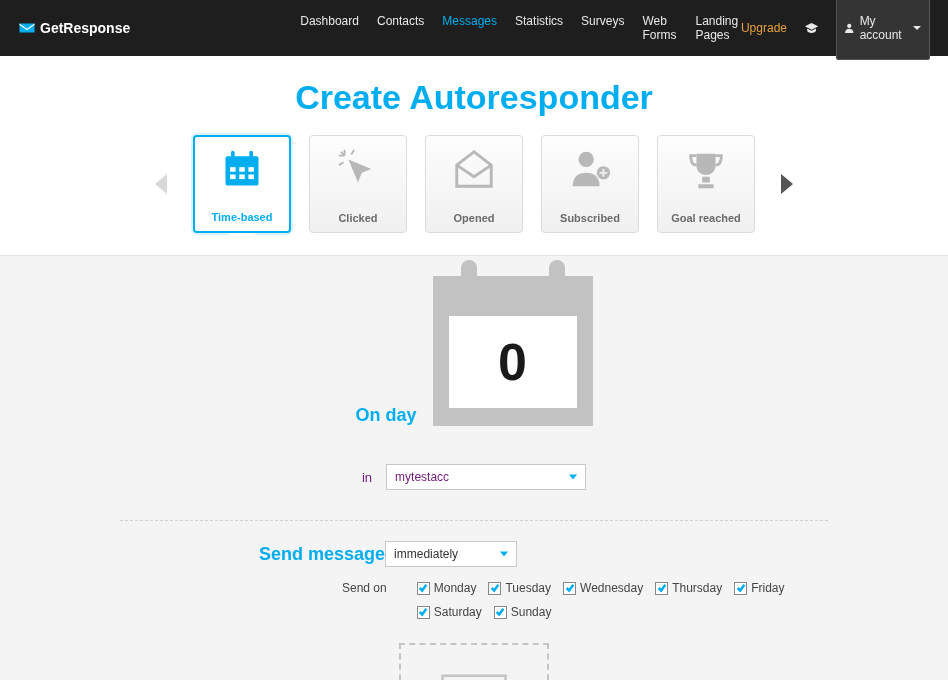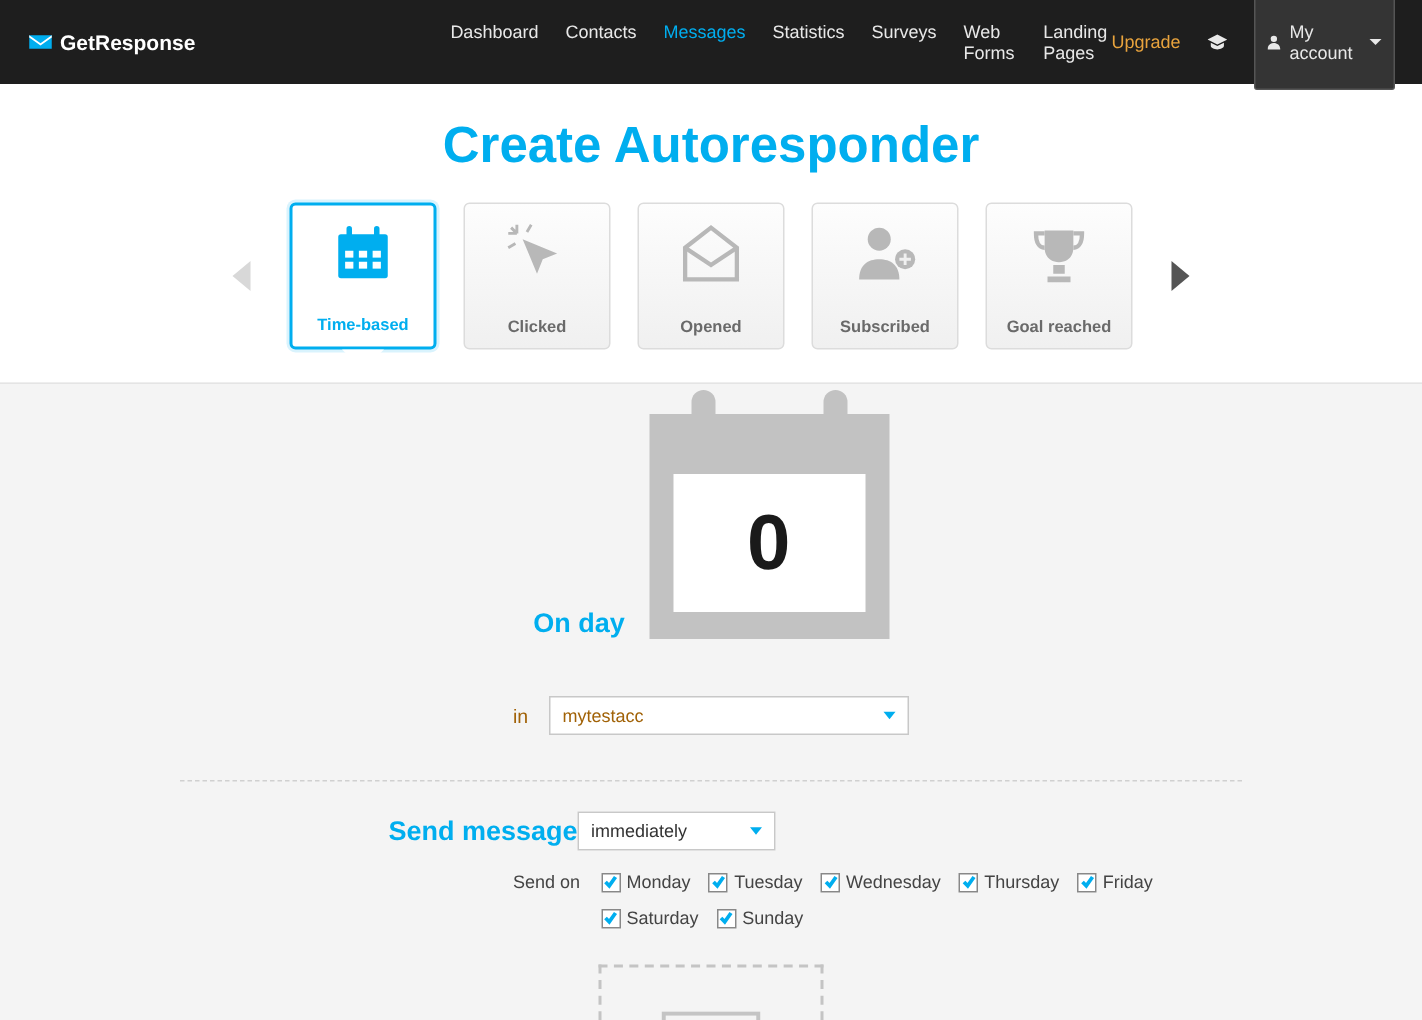--- a/index.html
+++ b/index.html
@@ -39,32 +39,32 @@
   
   .form-panel { background: #f4f4f4; border-top: 1px solid #e4e4e4; margin-top: 22px; padding: 20px 120px 0; }
   
   .row-day { display: flex; align-items: flex-end; justify-content: center; gap: 16px; }
   .lbl-blue { color: #00aeef; font-size: 18px; font-weight: bold; }
   .big-cal { background: #c2c2c2; width: 160px; height: 150px; position: relative; display: flex; align-items: flex-end; justify-content: center; padding-bottom: 18px; }
   .big-cal-ring { position: absolute; top: -16px; width: 16px; height: 26px; background: #c2c2c2; border-radius: 8px 8px 0 0; }
   .big-cal-ring.l { left: 28px; } .big-cal-ring.r { right: 28px; }
   .big-cal-inner { background: #fff; width: 128px; height: 92px; display: flex; align-items: center; justify-content: center; font-size: 52px; font-weight: bold; color: #1a1a1a; }
 
-  .row-in { display: flex; align-items: center; justify-content: center; gap: 14px; margin-top: 38px; font-size: 13px; color: #a16207; }
+  .row-in { display: flex; align-items: center; justify-content: center; gap: 14px; margin-top: 38px; font-size: 13px; color: #701a75; }
   .sel { position: relative; border: 1px solid #c8c8c8; background: #fff; height: 26px; display: flex; align-items: center; padding: 0 24px 0 8px; font-size: 12px; cursor: pointer; }
-  .sel-wide { width: 240px; }
+  .sel-wide { width: 200px; }
   .sel-narrow { width: 132px; }
   .sel .tri { position: absolute; right: 8px; top: 50%; transform: translateY(-50%); width: 0; height: 0; border-left: 4px solid transparent; border-right: 4px solid transparent; border-top: 5px solid #00aeef; }
 
   .hr-dotted { border: none; border-top: 1px dashed #d0d0d0; margin: 30px 0 20px; }
 
   .row-send { display: flex; align-items: center; gap: 0; margin-left: 139px; }
   .row-send .lbl-blue { font-size: 18px; }
 
-  .row-days { display: flex; align-items: flex-start; gap: 14px; margin-top: 14px; font-size: 12px; color: #444; margin-left: 222px; }
+  .row-days { display: flex; align-items: flex-start; gap: 30px; margin-top: 14px; font-size: 12px; color: #444; margin-left: 222px; }
   .days-wrap { display: flex; flex-wrap: wrap; gap: 10px 12px; max-width: 400px; }
   .day { display: flex; align-items: center; gap: 4px; cursor: pointer; }
   .cb { width: 13px; height: 13px; border: 1px solid #888; background: #fff; display: flex; align-items: center; justify-content: center; }
   .cb svg { width: 10px; height: 10px; stroke: #00aeef; stroke-width: 3; fill: none; }
 
   .placeholder-box { width: 150px; height: 110px; border: 2px dashed #c4c4c4; margin: 24px auto 0; display: flex; align-items: center; justify-content: center; }
   .ph-icon { width: 70px; height: 55px; fill: none; stroke: #c4c4c4; stroke-width: 3; }
 </style>
 </head>
 <body>

